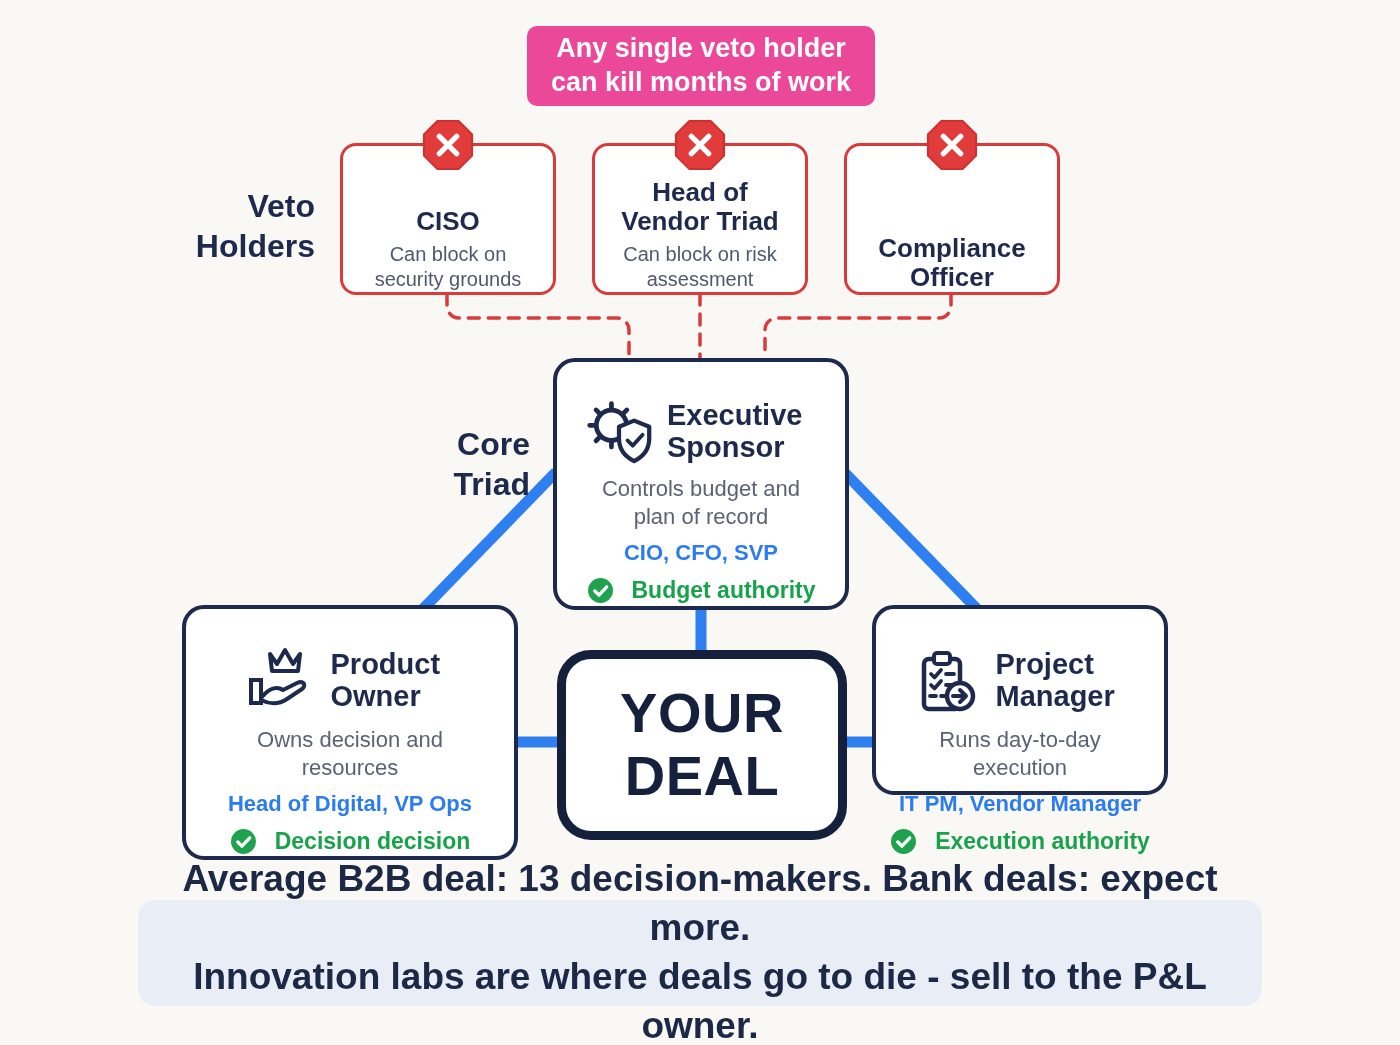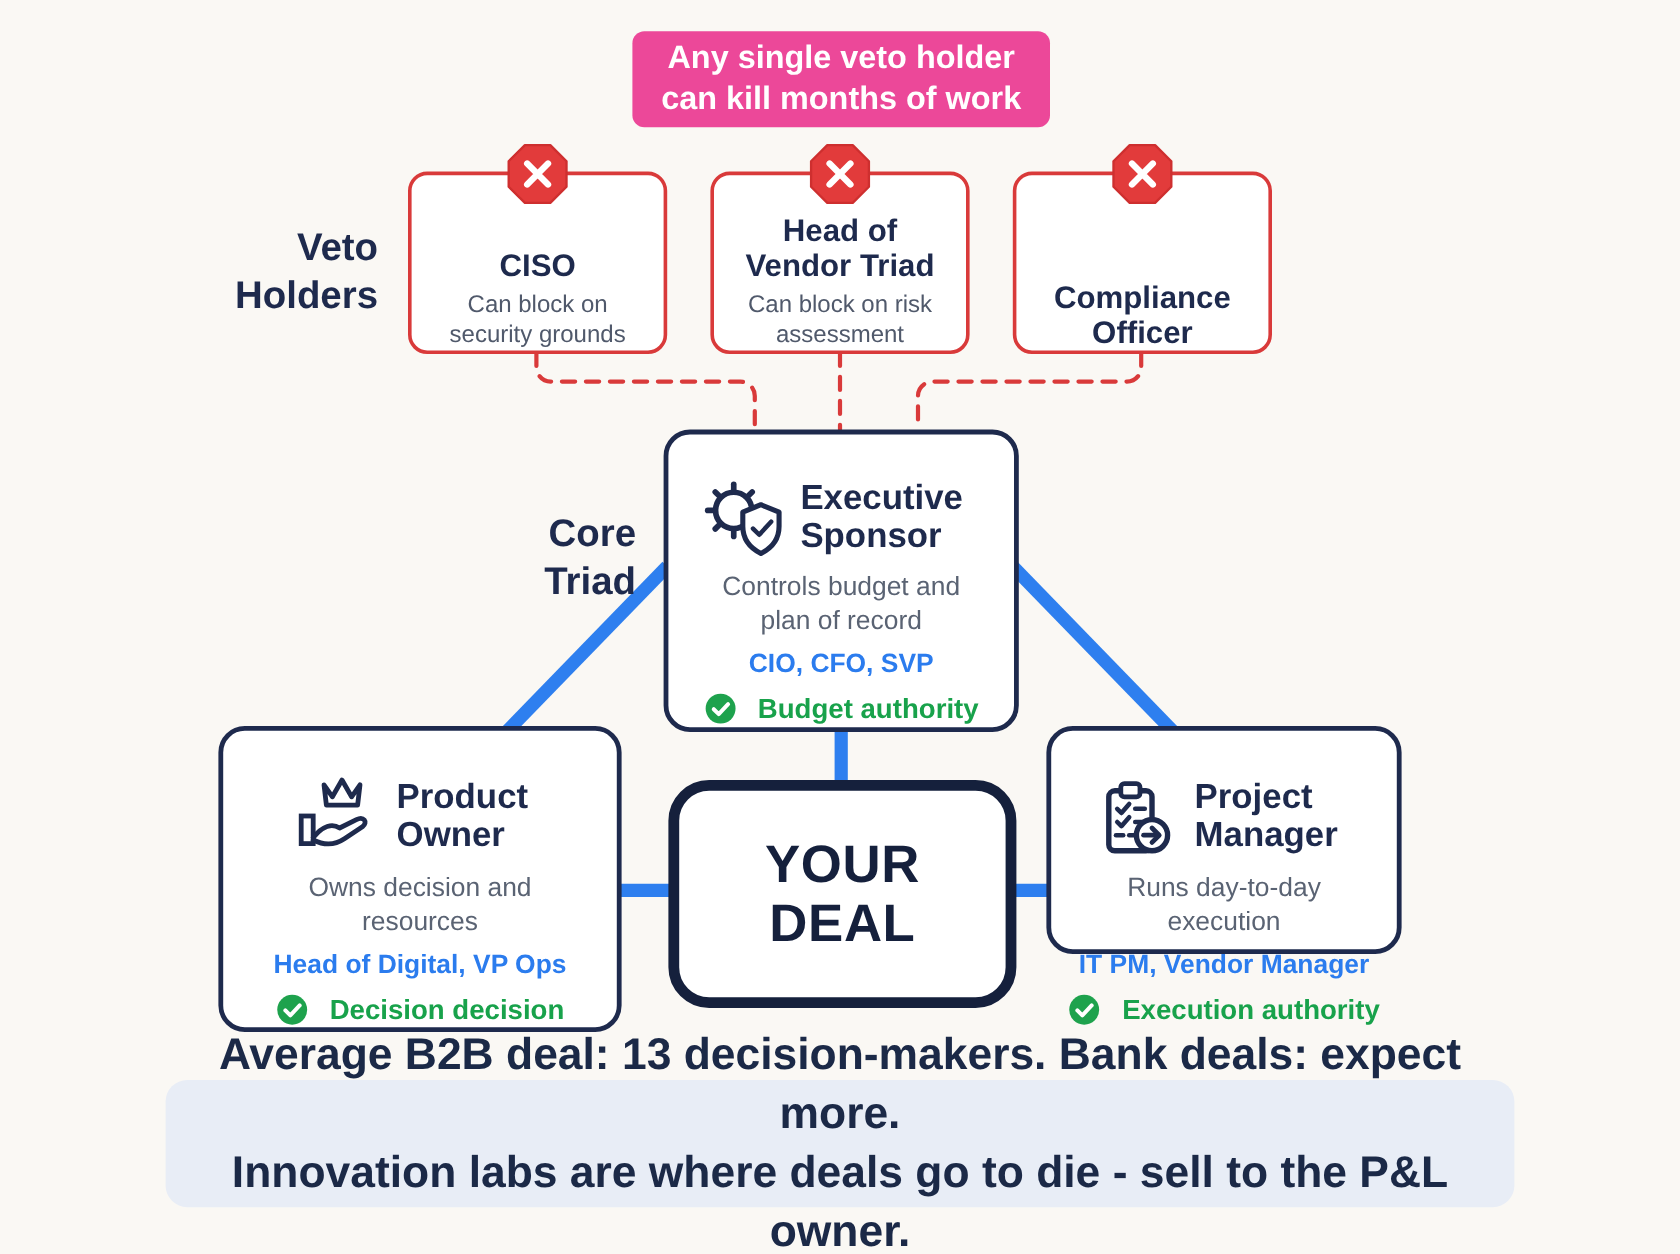--- a/index.html
+++ b/index.html
@@ -43,21 +43,21 @@
   .t-exec{max-width:150px;} .t-po{max-width:125px;} .t-pm{max-width:135px;}
   .triad-desc{font-size:22px;color:#5A6373;text-align:center;line-height:1.25;margin-top:10px;max-width:240px;}
   .triad-roles{font-size:22px;font-weight:700;color:#2B7CEE;margin-top:10px;white-space:nowrap;}
   .authority{display:flex;align-items:center;justify-content:center;gap:18px;margin-top:11px;}
   .authority .atxt{font-size:23px;font-weight:600;color:#18A24B;white-space:nowrap;}
 
   
   .deal-box{position:absolute;left:557px;top:650px;width:290px;height:190px;background:#fff;
     border:9px solid #15203C;border-radius:34px;z-index:1;
     display:flex;align-items:center;justify-content:center;box-sizing:border-box;}
-  .deal-box .txt{font-size:44px;font-weight:800;color:#15203C;text-align:center;line-height:1.12;
+  .deal-box .txt{font-size:56px;font-weight:800;color:#15203C;text-align:center;line-height:1.12;
     max-width:200px;letter-spacing:0.5px;}
 
   
   .bottom-banner{position:absolute;left:138px;top:900px;width:1124px;height:106px;background:#E8EDF6;
     border-radius:18px;display:flex;align-items:center;justify-content:center;z-index:1;}
   .bottom-banner .txt{color:#1B2947;font-size:37px;font-weight:700;text-align:center;line-height:1.32;}
 </style>
 </head>
 <body>
 

